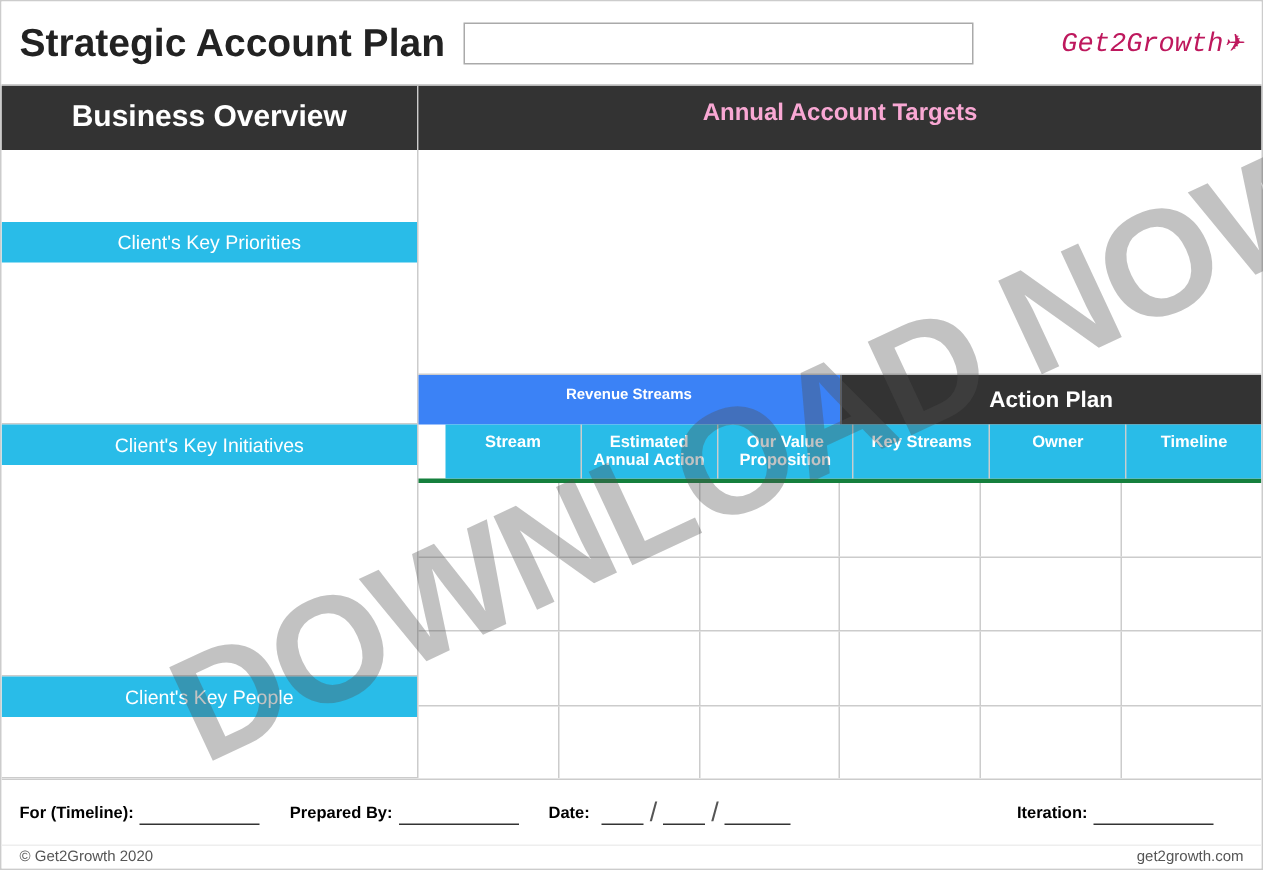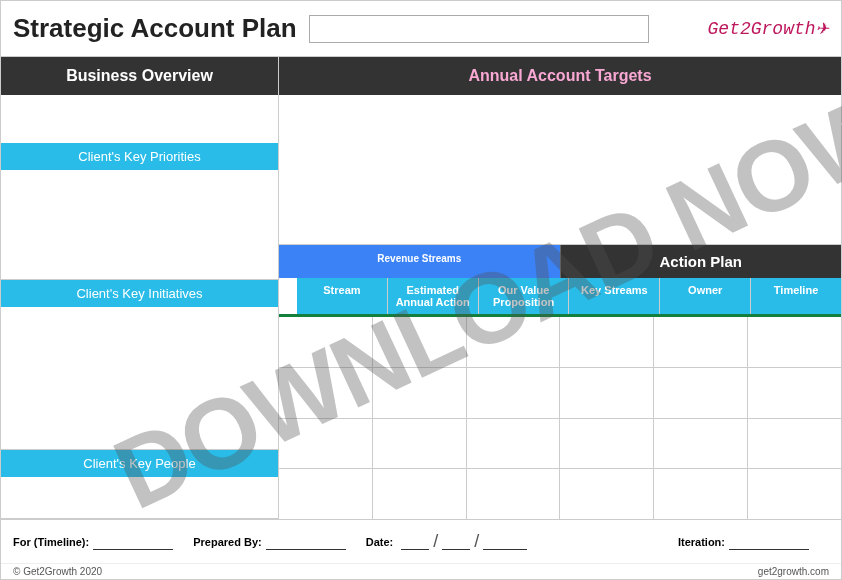--- a/index.html
+++ b/index.html
@@ -79,21 +79,21 @@
       display: flex;
       flex-shrink: 0;
     }
 
     .biz-header {
       width: 278px;
       background: #333;
       color: #fff;
       text-align: center;
       padding: 10px 6px;
-      font-size: 16px;
+      font-size: 20px;
       font-weight: bold;
       border-right: 1px solid #ccc;
       flex-shrink: 0;
     }
 
     .annual-header {
       flex: 1;
       background: #333;
       color: #f9a8d4;
       text-align: center;

